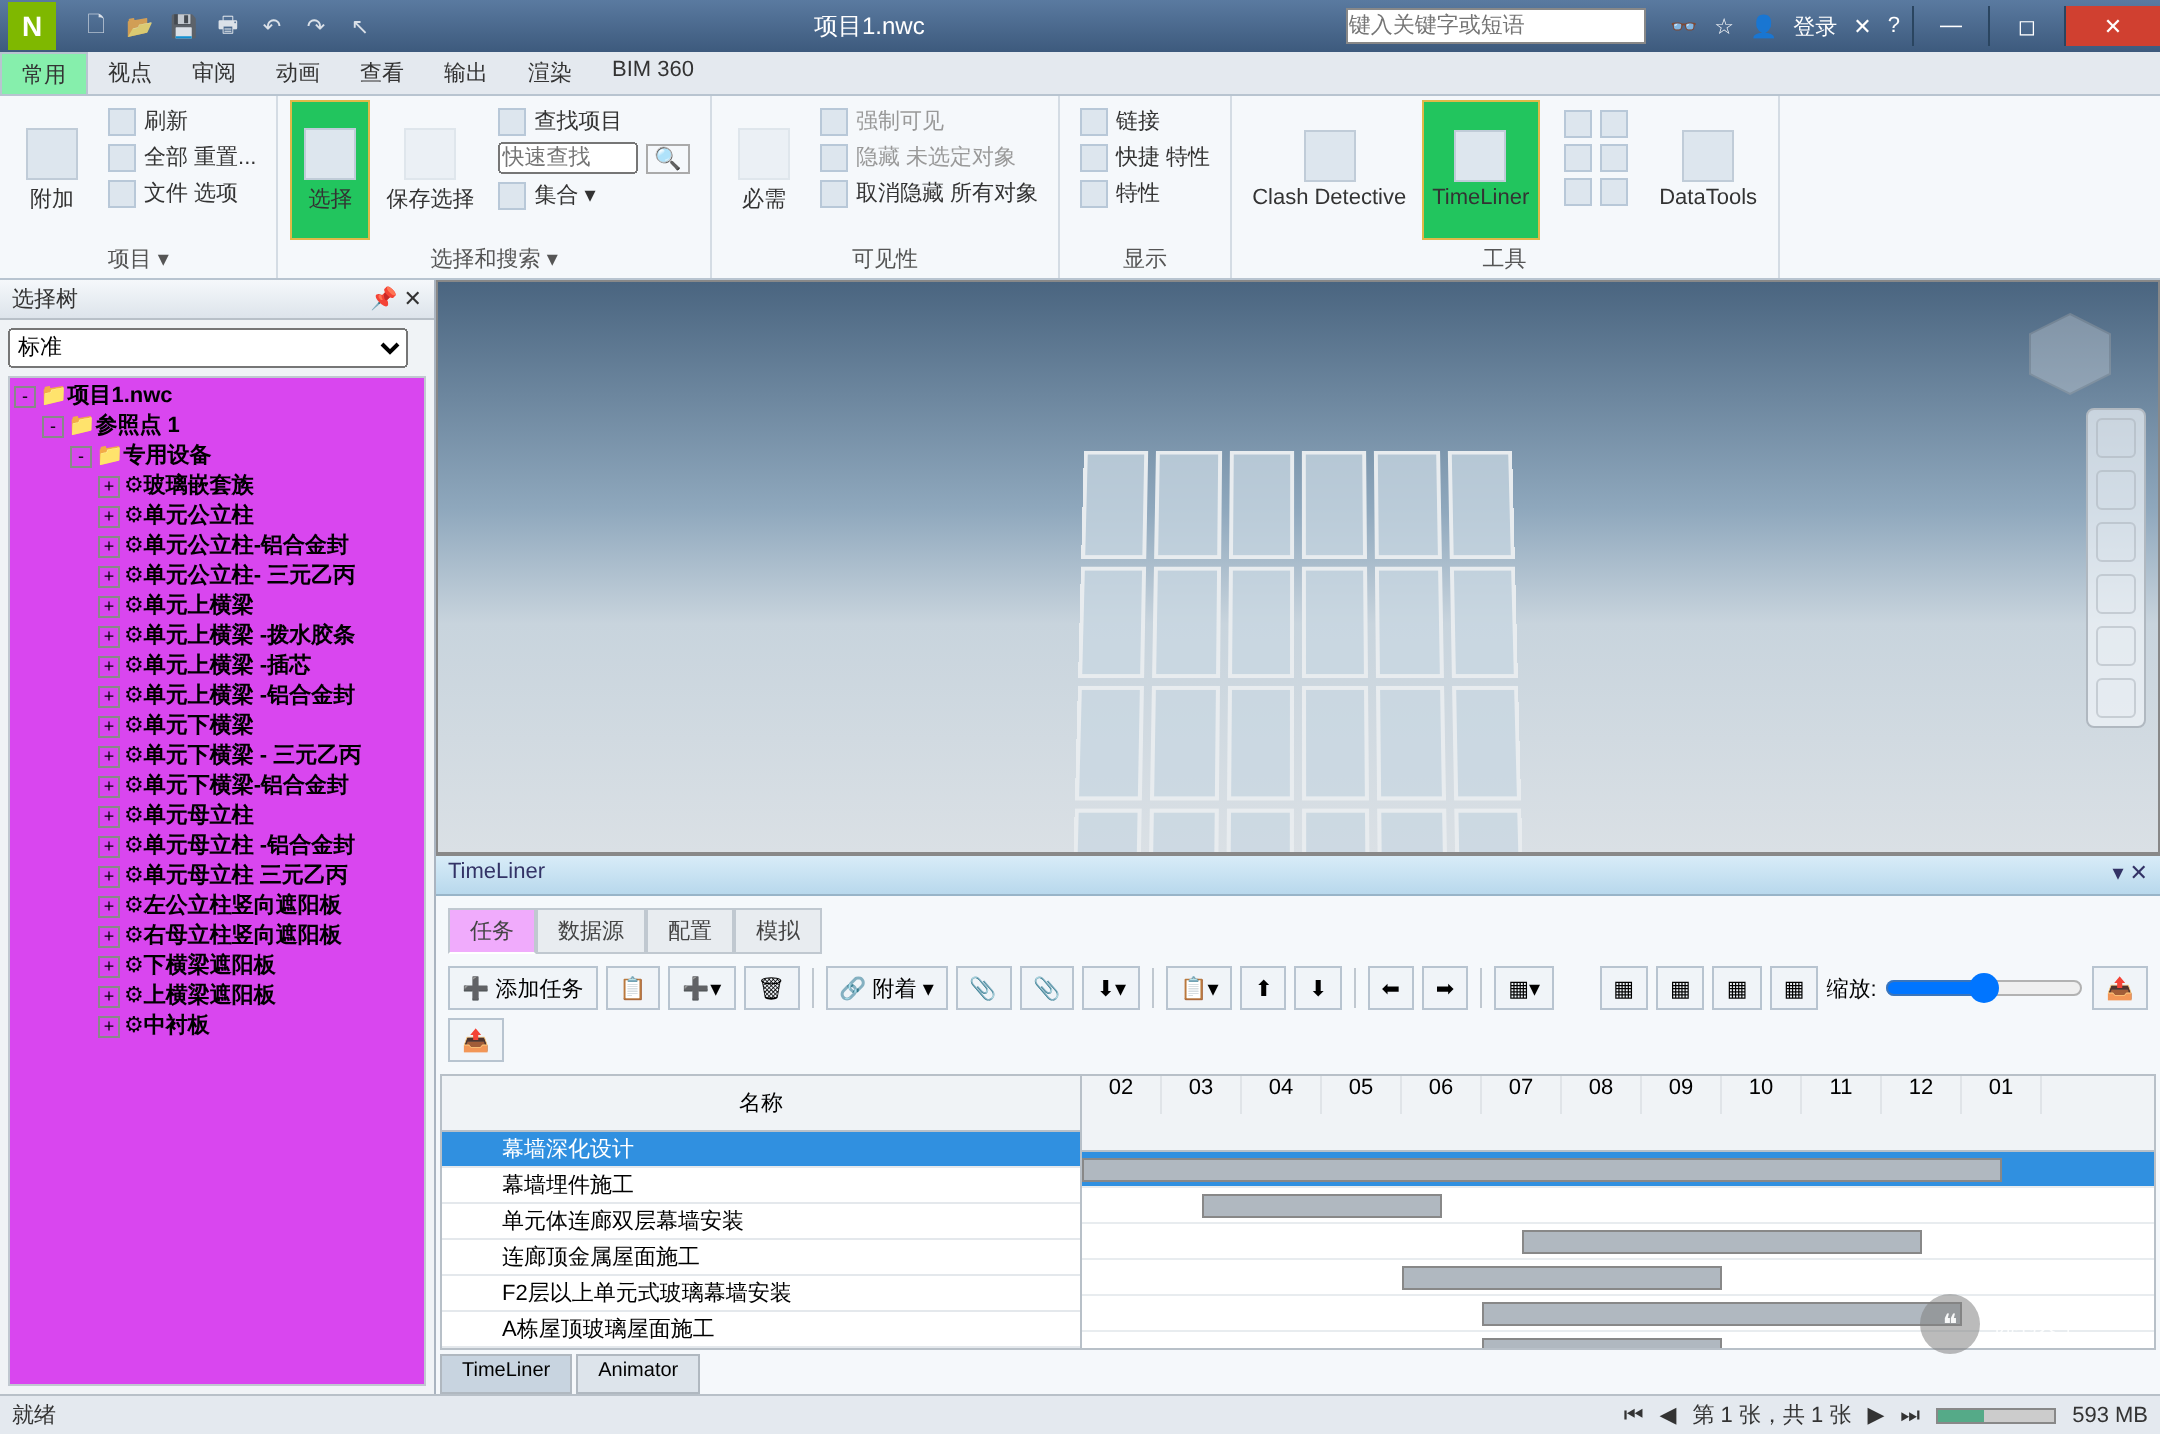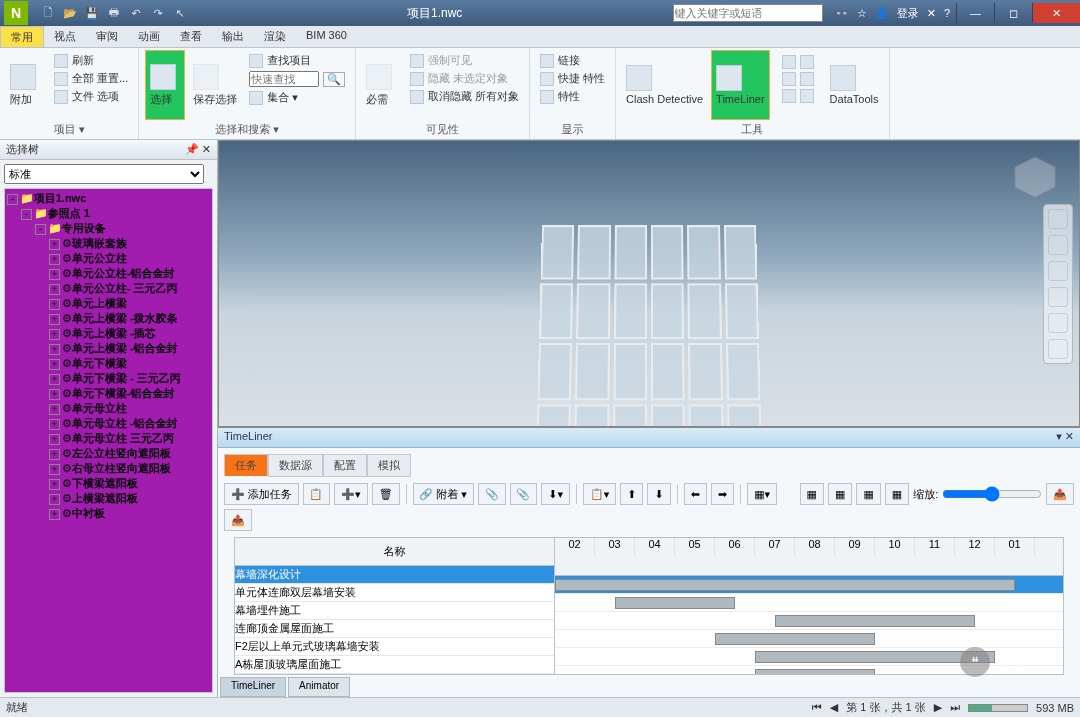--- a/index.html
+++ b/index.html
@@ -9,59 +9,59 @@
 .qat { display:flex; gap:6px; padding:0 8px; }
 .qat span { width:16px; height:16px; opacity:.8; display:flex; align-items:center; justify-content:center; }
 .titlebar .title { flex:1; text-align:center; color:#fff; font-size:12px; }
 .searchbox { width:150px; height:18px; background:#fff; border:1px solid #888; margin-right:6px; }
 .titlebar .right-icons { display:flex; gap:8px; padding:0 6px; align-items:center; }
 .win-btns { display:flex; }
 .win-btns div { width:38px; height:20px; border-left:1px solid #2a4560; display:flex; align-items:center; justify-content:center; color:#fff; }
 .win-btns .close { background:#d04030; width:48px; }
 .menubar { height:22px; background:#e4e9ef; display:flex; border-bottom:1px solid #b8c4d0; }
 .menubar .tab { padding:3px 10px; color:#333; }
-.menubar .tab.active { background:#fde047; border:1px solid #b8c4d0; border-bottom:none;font-family:Liberation Mono, monospace; }
+.menubar .tab.active { background:#86efac; border:1px solid #b8c4d0; border-bottom:none;font-family:Liberation Mono, monospace; }
 .ribbon { height:92px; background:#f5f8fb; border-bottom:1px solid #b8c4d0; display:flex; }
 .ribbon-group { border-right:1px solid #d4dce4; padding:2px 6px 0; display:flex; flex-direction:column; }
 .ribbon-group .body { flex:1; display:flex; gap:4px; }
 .ribbon-group .label { text-align:center; color:#555; padding:2px 0; font-size:11px; }
-.rbtn { display:flex; flex-direction:column; align-items:flex-start; justify-content:center; padding:2px 4px; gap:2px; color:#333; min-width:40px; }
+.rbtn { display:flex; flex-direction:column; align-items:center; justify-content:center; padding:2px 4px; gap:2px; color:#333; min-width:40px; }
 .rbtn.active { background:#22c55e; border:1px solid #e0b848; }
 .rbtn .ico { width:26px; height:26px; background:#dde6ee; border:1px solid #c0ccd8; }
 .rlist { display:flex; flex-direction:column; gap:1px; padding:2px 0; }
 .rlist div { display:flex; align-items:center; gap:4px; color:#333; padding:1px 4px; }
 .rlist .ico { width:14px; height:14px; background:#dde6ee; border:1px solid #b8c8d8; }
 .rlist .dis { color:#999; }
 .main { display:flex; position:absolute; top:140px; bottom:20px; left:0; right:0; }
 .sidepanel { width:218px; background:#f0f3f6; border-right:1px solid #aab4c0; display:flex; flex-direction:column; }
 .sidepanel .hdr { height:20px; background:linear-gradient(#f5f8fb,#dde4eb); border-bottom:1px solid #b8c0c8; padding:2px 6px; display:flex; justify-content:space-between; align-items:center; color:#333; }
 .sidepanel select { margin:4px; width:200px; height:20px; }
-.tree { flex:1; overflow:auto; background:#a21caf; margin:0 4px 4px; border:1px solid #c0c8d0; padding:2px; }
+.tree { flex:1; overflow:auto; background:#d946ef; margin:0 4px 4px; border:1px solid #c0c8d0; padding:2px; }
 .tree .node { white-space:nowrap; color:#000; line-height:15px; }
 .tree .ind1 { padding-left:14px; } .tree .ind2 { padding-left:28px; } .tree .ind3 { padding-left:42px; }
 .tree .exp { display:inline-block; width:11px; height:11px; border:1px solid #888; text-align:center; line-height:9px; font-size:9px; margin-right:2px; }
 .workarea { flex:1; display:flex; flex-direction:column; position:relative; }
 .viewport { flex:1; background:linear-gradient(#4a6580 0%,#8fa8bd 40%,#c8d4dd 60%,#dae0e5 100%); border:1px solid #888; position:relative; overflow:hidden; }
 .building { position:absolute; left:50%; top:28%; transform:translateX(-50%) perspective(600px) rotateX(8deg); width:220px; height:240px; display:grid; grid-template-columns:repeat(6,1fr); grid-template-rows:repeat(4,1fr); gap:4px; }
 .building div { background:rgba(200,215,225,.75); border:2px solid #e8ecef; }
 .vtool { position:absolute; right:6px; top:50%; transform:translateY(-50%); width:30px; background:rgba(240,244,248,.7); border:1px solid #b0b8c0; border-radius:4px; padding:4px 0; display:flex; flex-direction:column; gap:6px; align-items:center; }
 .vtool span { width:20px; height:20px; opacity:.5; border:1px solid #a8b0b8; border-radius:3px; }
 .cube { position:absolute; right:20px; top:12px; width:48px; height:48px; opacity:.35; }
 .timeliner { height:270px; border-top:1px solid #888; background:#f5f8fb; display:flex; flex-direction:column; }
 .timeliner .tlhdr { height:20px; background:linear-gradient(#d8ecf8,#b8d8ec); border-bottom:1px solid #98b4c8; padding:2px 6px; color:#336; display:flex; justify-content:space-between; }
 .tltabs { display:flex; gap:0; padding:6px 6px 0; }
 .tltabs div { padding:3px 10px; border:1px solid #c0c8d0; background:#e8ecf0; color:#444; }
-.tltabs div.active { background:#f97316; border-bottom-color:#fff; }
+.tltabs div.active { background:#f0abfc; border-bottom-color:#fff; }
 .tltoolbar { padding:6px; display:flex; gap:4px; align-items:center; flex-wrap:wrap; }
 .tltoolbar .btn { height:22px; padding:0 6px; border:1px solid #b8c4d0; background:#f0f4f8; display:flex; align-items:center; gap:3px; }
 .tltoolbar .sep { width:1px; height:20px; background:#c0c8d0; margin:0 2px; }
-.gantt { flex:1; display:flex; border:1px solid #b8c0c8; margin:0 16px 2px; background:#fff; overflow:hidden; }
+.gantt { flex:1; display:flex; border:1px solid #b8c0c8; margin:0 2px 2px; background:#fff; overflow:hidden; }
 .gantt-left { width:320px; border-right:1px solid #b8c0c8; display:flex; flex-direction:column; }
 .gantt-left .ghdr { height:38px; border-bottom:1px solid #b8c0c8; display:flex; align-items:center; justify-content:center; background:#f0f3f6; }
-.gantt-left .grow { height:18px; border-bottom:1px solid #e4e8ec; display:flex; align-items:center; }
+.gantt-left .grow { height:18px; border-bottom:1px solid #e4e8ec; padding-left:30px; display:flex; align-items:center; }
 .gantt-left .grow.sel { background:#3090e0; color:#fff; }
 .gantt-right { flex:1; overflow:hidden; position:relative; }
 .gantt-right .ghdr { height:38px; border-bottom:1px solid #b8c0c8; background:#f0f3f6; }
 .gantt-right .half { height:19px; border-bottom:1px solid #d4dce4; padding-left:4px; display:flex; }
 .gantt-right .half div { flex:0 0 40px; border-right:1px solid #e0e4e8; padding-left:2px; }
 .gantt-right .months { height:19px; display:flex; }
 .gantt-right .months div { flex:0 0 40px; border-right:1px solid #e0e4e8; text-align:center; }
 .gbar-row { height:18px; border-bottom:1px solid #e8ecef; position:relative; }
 .gbar-row.sel { background:#3090e0; }
 .gbar { position:absolute; height:12px; top:3px; background:#b0b8c0; border:1px solid #888; }
@@ -351,22 +351,22 @@
         <span>缩放:</span>
         <input type="range" style="width: 100px;" value="50">
         <div class="btn">📤</div>
         <div class="btn">📤</div>
       </div>
       <div class="gantt">
         <div class="gantt-left">
           <div class="ghdr">名称</div>
           <div id="gantt-tasks">
               <div class="grow sel">幕墙深化设计</div>
+              <div class="grow">幕墙埋件施工</div>
               <div class="grow">单元体连廊双层幕墙安装</div>
-              <div class="grow">幕墙埋件施工</div>
               <div class="grow">连廊顶金属屋面施工</div>
               <div class="grow">F2层以上单元式玻璃幕墙安装</div>
               <div class="grow">A栋屋顶玻璃屋面施工</div>
             </div>
         </div>
         <div class="gantt-right">
           <div class="ghdr">
             <div class="months" id="months">
                 <div>02</div>
                 <div>03</div>

